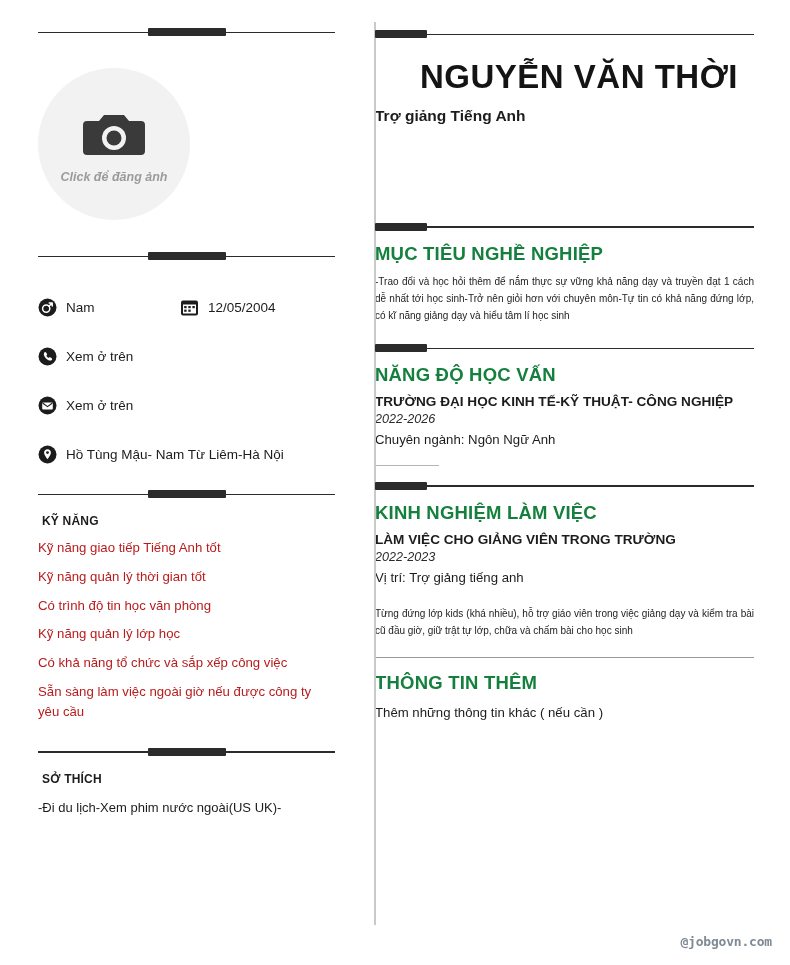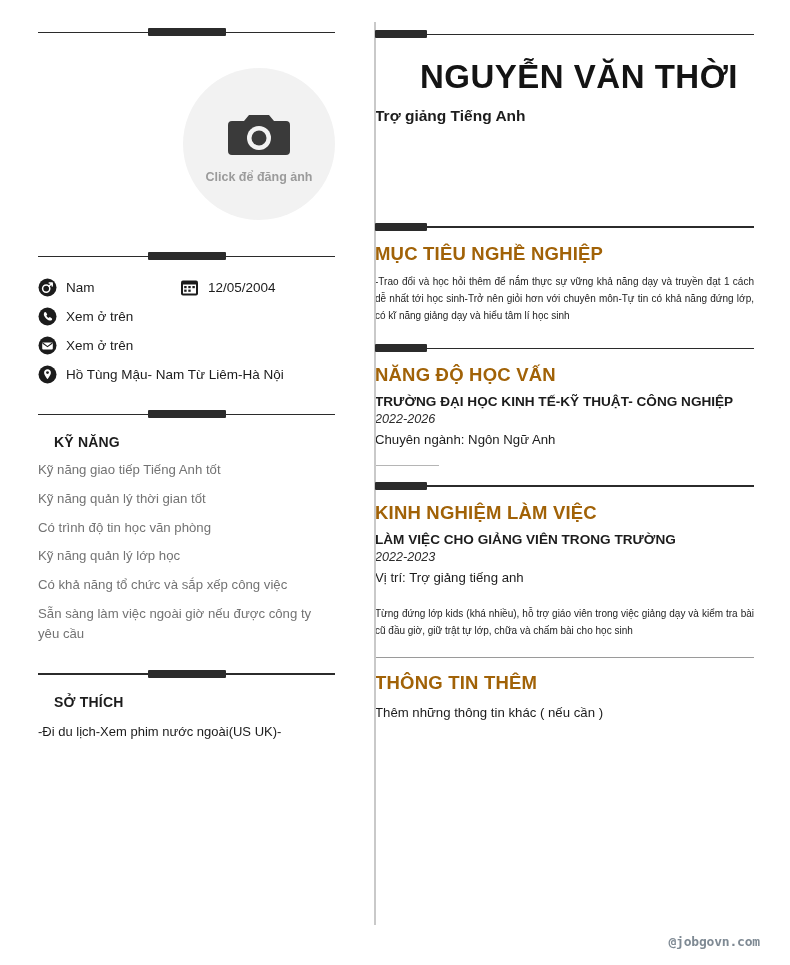--- a/index.html
+++ b/index.html
@@ -76,23 +76,24 @@
     top: 0;
     left: 0;
     width: 52px;
     height: 8px;
     background: #2b2b2b;
     border-radius: 1px;
   }
 
   .photo-wrap {
     display: flex;
-    justify-content: flex-end;
+    justify-content: flex-start;
     align-items: center;
     padding: 18px 0 22px 0;
+    font-style: italic;
   }
   .photo {
     width: 152px;
     height: 152px;
     border-radius: 50%;
     background: #f2f2f2;
     display: flex;
     flex-direction: column;
     align-items: center;
     justify-content: center;
@@ -115,49 +116,50 @@
   }
   .contact-row {
     display: flex;
     align-items: center;
     gap: 0px;
   }
   .contact-item {
     display: flex;
     align-items: center;
     gap: 9px;
+    margin-top: 20px;
   }
   .contact-item.gender { width: 142px; }
   .contact-text {
     font-size: 13.5px;
     color: #1c1c1c;
   }
   .ic {
     width: 19px;
     height: 19px;
     flex: 0 0 19px;
     display: block;
   }
 
   .section-title {
-    font-size: 14px;
+    font-size: 12px;
     font-weight: bold;
     letter-spacing: 0.2px;
-    margin: 2px 0 10px 16px;
+    margin: 2px 0 10px 4px;
     color: #1c1c1c;
   }
   .skills-list {
     display: flex;
     flex-direction: column;
     gap: 9px;
   }
   .skill-item {
     font-size: 13.2px;
     line-height: 1.5;
-    color: #737373;
+    color: #b91c1c;
   }
   .hobby-text {
     font-size: 13px;
     line-height: 1.5;
     color: #1c1c1c;
     margin-top: 2px;
   }
 
   
   .vsep {
@@ -188,21 +190,21 @@
   .job-title {
     font-size: 15.5px;
     font-weight: bold;
     color: #1c1c1c;
     margin-bottom: 6px;
   }
   .r-section-title {
     font-size: 18.5px;
     font-weight: bold;
     margin: 2px 0 8px 0;
-    color: #a16207;
+    color: #15803d;
     letter-spacing: 0.2px;
   }
   .body-text {
     font-size: 10px;
     line-height: 1.72;
     color: #1c1c1c;
     text-align: justify;
   }
   .entry-title {
     font-size: 13.6px;
@@ -228,21 +230,21 @@
     margin: 14px 0 0 0;
   }
   .thin-rule-full {
     height: 1px;
     background: #9a9a9a;
     margin: 18px 0 12px 0;
   }
 
   .watermark {
     position: absolute;
-    right: 30px;
+    right: 18px;
     bottom: 16px;
     font-family: "DejaVu Sans Mono", monospace;
     font-size: 13px;
     font-weight: bold;
     color: #7f8a94;
     letter-spacing: -0.2px;
   }
 </style>
 </head>
 <body>

